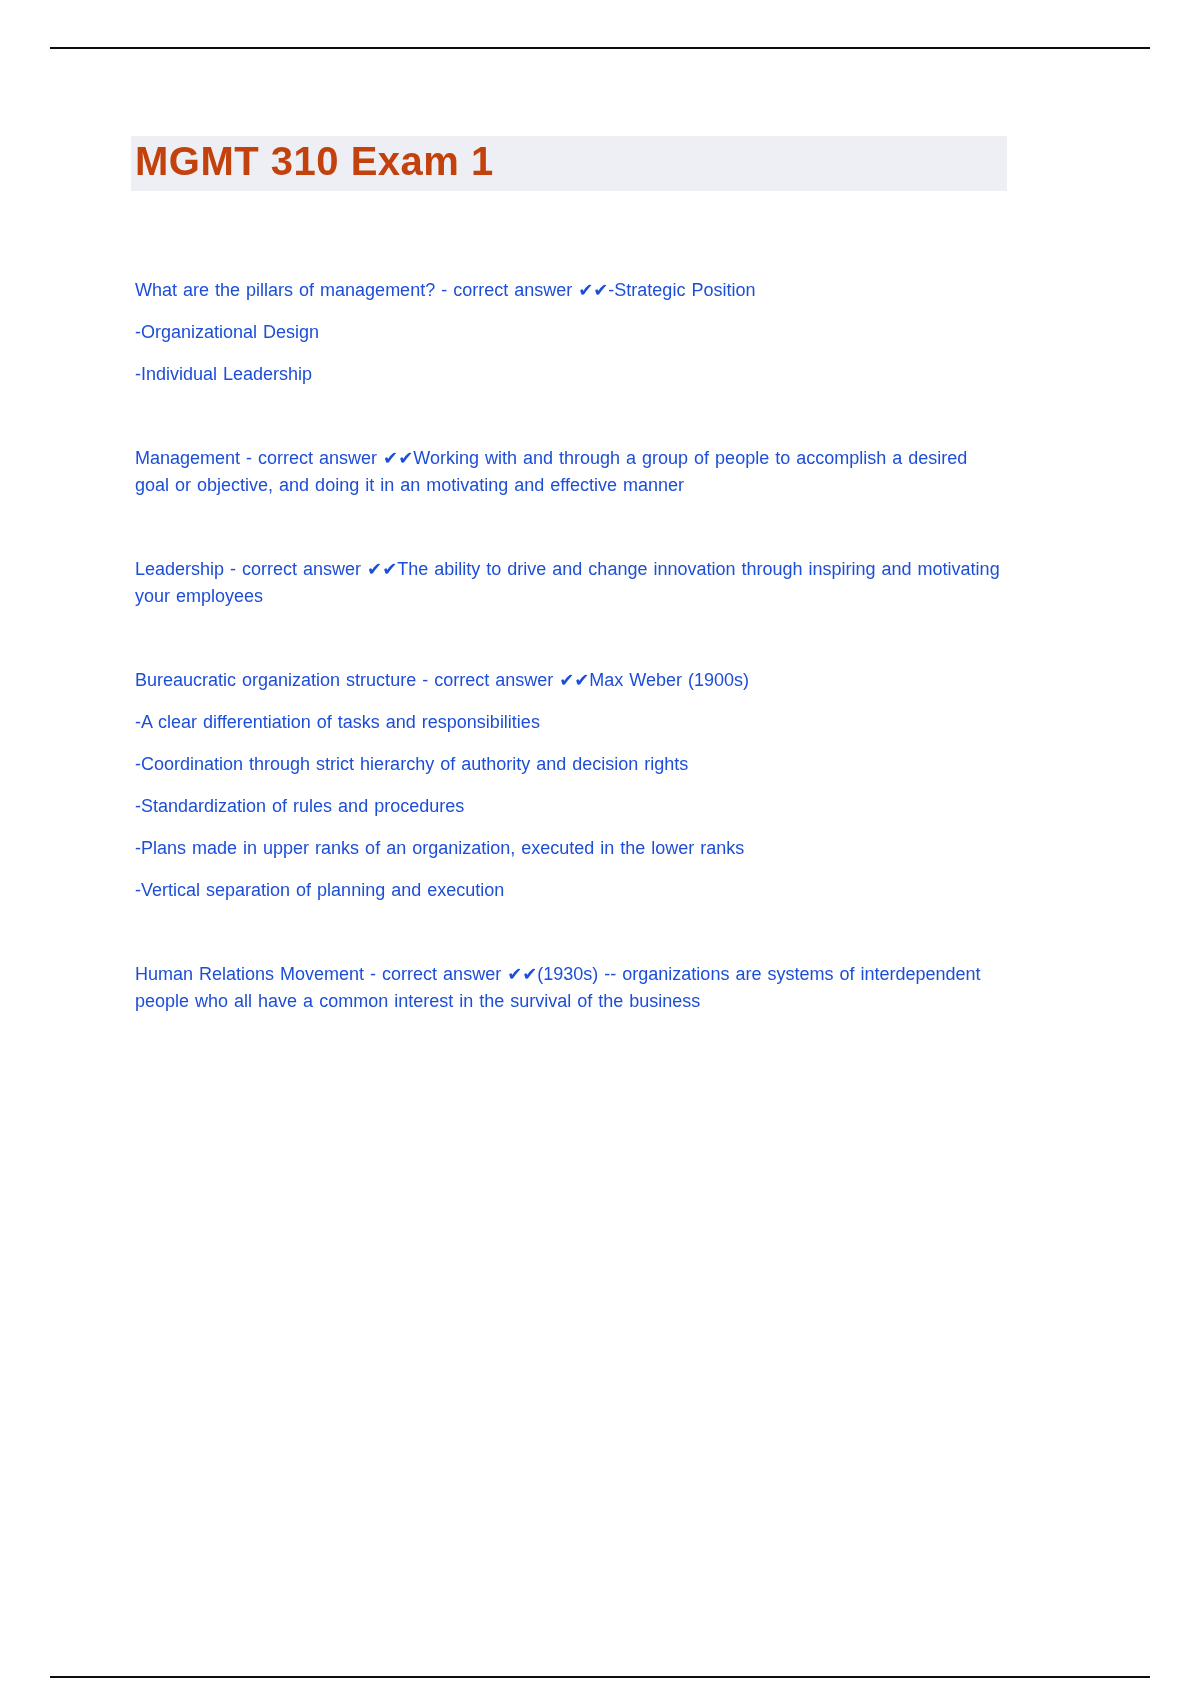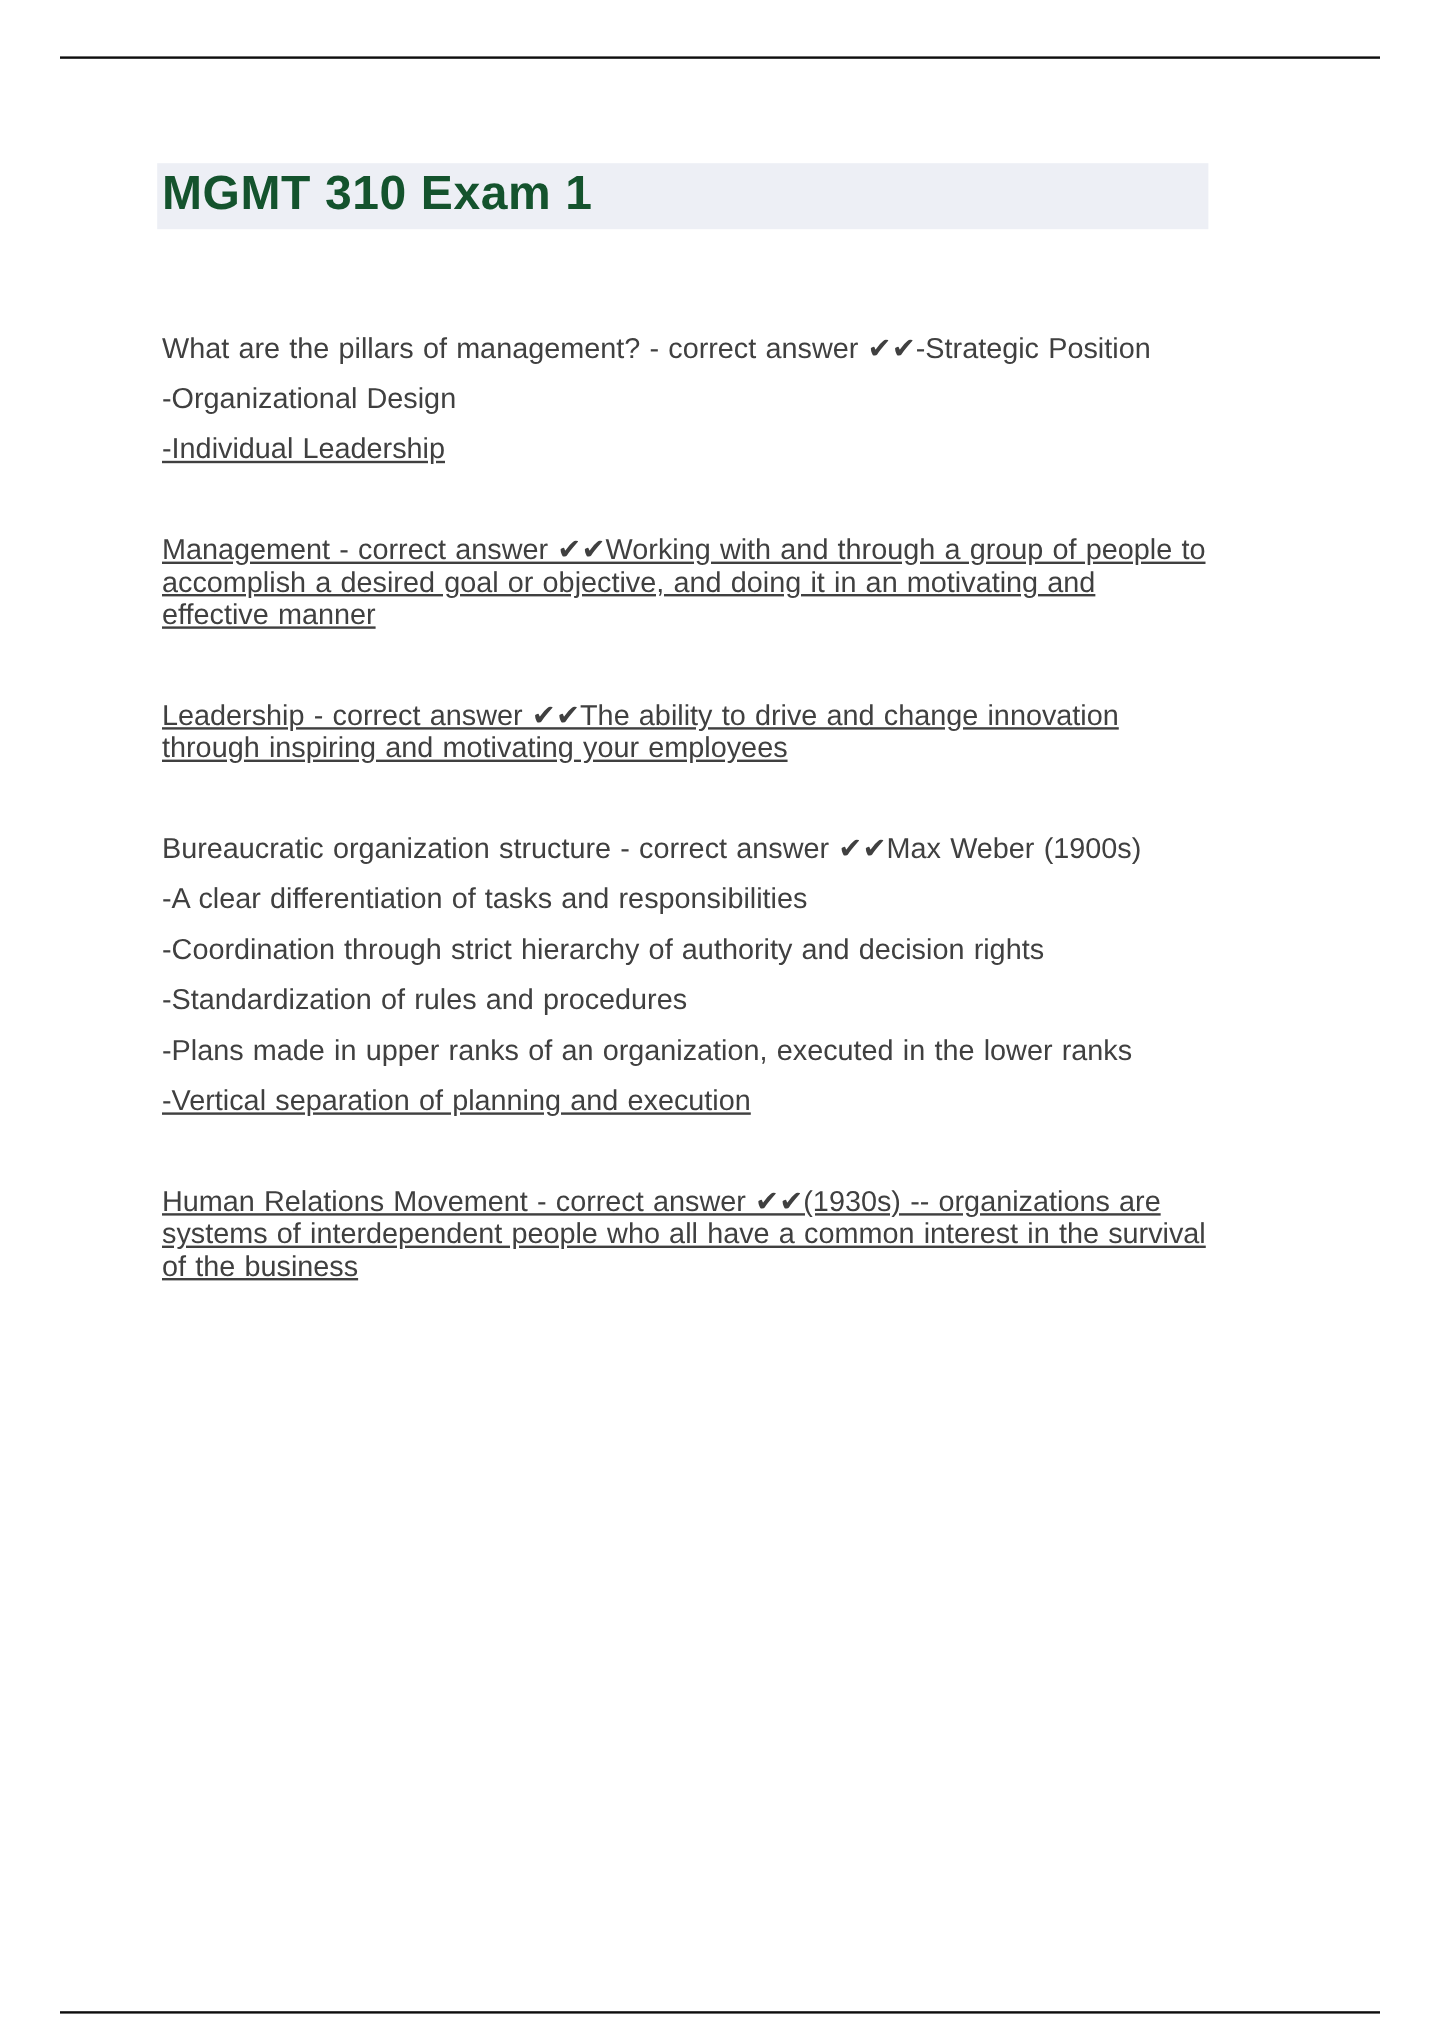--- a/index.html
+++ b/index.html
@@ -30,33 +30,33 @@
   }
   .title-wrap {
     background: #edeff5;
     padding: 3px 10px 8px 4px;
     margin-bottom: 86px;
     margin-left: -4px;
   }
   .doc-title {
     font-size: 40px;
     font-weight: 700;
-    color: #14532d;
+    color: #c2410c;
     letter-spacing: 0.5px;
     line-height: 1.1;
   }
   .block { margin-bottom: 57px; }
   .block p {
-    font-size: 24px;
+    font-size: 18px;
     line-height: 27px;
     margin: 0 0 15px 0;
-    color: #404040;
+    color: #1d4ed8;
     word-spacing: 1px;
   }
-  .block p:last-child { margin-bottom: 15px; text-decoration: underline; }
+  .block p:last-child { margin-bottom: 15px; }
 </style>
 </head>
 <body>
 
 <div class="page">
   <div class="rule rule-top"></div>
   <div class="rule rule-bottom"></div>
 
   <div class="content">
     <div class="title-wrap">

